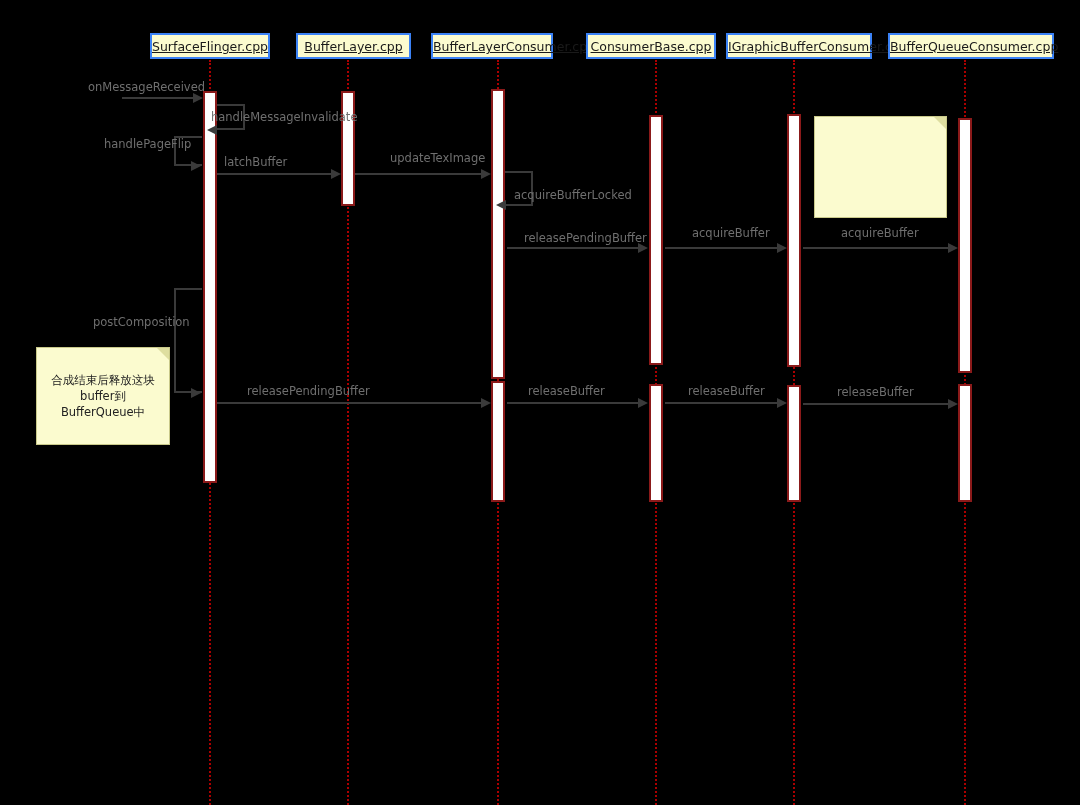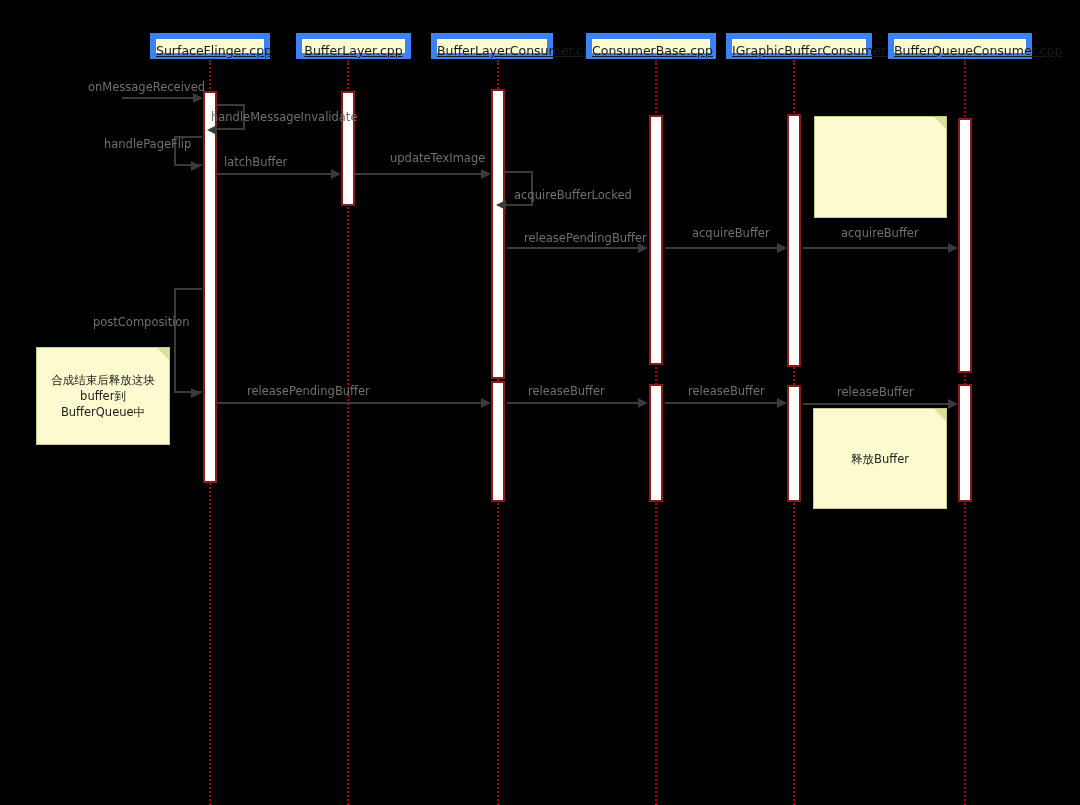--- a/index.html
+++ b/index.html
@@ -17,21 +17,21 @@
     position: relative;
     width: 1080px;
     height: 805px;
     background: #000000;
   }
   
   .participant {
     position: absolute;
     box-sizing: border-box;
     background: #FBFBCF;
-    border: 6px solid #3b82f6;
+    border: 2px solid #3b82f6;
     color: #1a1a1a;
     font-size: 12.5px;
     text-align: center;
     line-height: 15px;
     padding-top: 4px;
     height: 26px;
     text-decoration: underline;
     white-space: normal;
     overflow: visible;
     z-index: 6;
@@ -129,21 +129,21 @@
   </div>
   <div class="participant" style="left:431px; top:33px; width:122px;">
     <span>BufferLayerConsumer.cpp</span>
   </div>
   <div class="participant" style="left:586px; top:33px; width:130px;">
     <span>ConsumerBase.cpp</span>
   </div>
   <div class="participant" style="left:726px; top:33px; width:146px;">
     <span>IGraphicBufferConsumer.cpp</span>
   </div>
-  <div class="participant" style="left:888px; top:33px; width:144px;text-align:right;">
+  <div class="participant" style="left:888px; top:33px; width:166px;text-align:right;">
     <span>BufferQueueConsumer.cpp</span>
   </div>
 
   <div class="lifeline" style="left:209px; top:60px; height:745px;"></div>
   <div class="lifeline" style="left:347px; top:60px; height:745px;"></div>
   <div class="lifeline" style="left:497px; top:60px; height:745px;"></div>
   <div class="lifeline" style="left:655px; top:60px; height:745px;"></div>
   <div class="lifeline" style="left:793px; top:60px; height:745px;"></div>
   <div class="lifeline" style="left:964px; top:60px; height:745px;"></div>
 
@@ -222,18 +222,14 @@
 
   <div class="note" style="left:36px; top:347px; width:134px; height:98px;">
     <span class="note-fold"></span>
     <span class="note-text">合成结束后释放这块buffer到BufferQueue中</span>
   </div>
 
   <div class="note" style="left:814px; top:116px; width:133px; height:102px;">
     <span class="note-fold"></span>
   </div>
 
-  <div class="note" style="left:813px; top:408px; width:134px; height:101px;">
-    <span class="note-fold"></span>
-    <span class="note-text">释放Buffer</span>
-  </div>
 
 </div>
 
 </body></html>

